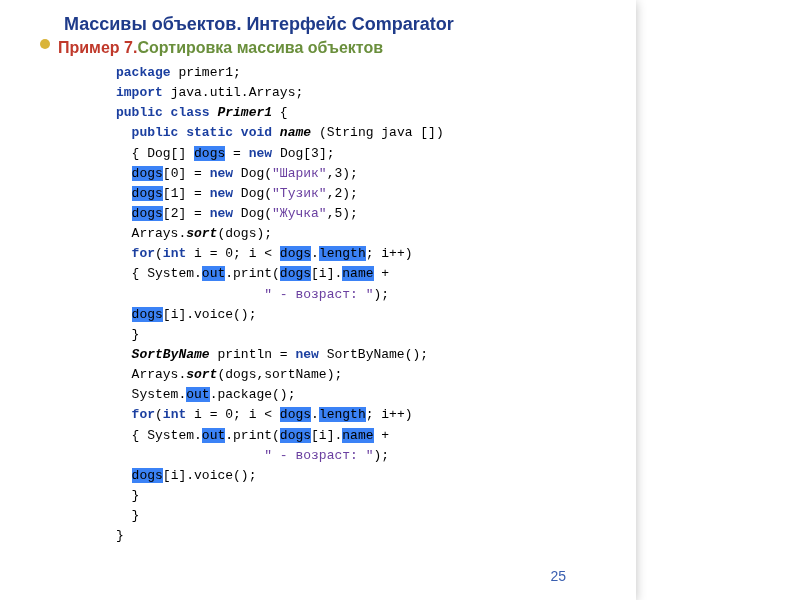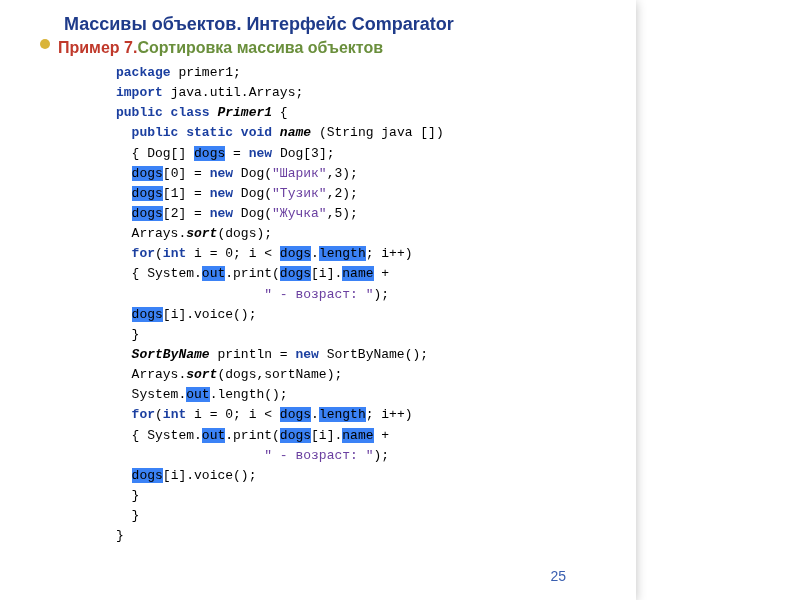--- a/index.html
+++ b/index.html
@@ -93,21 +93,21 @@
   <span class="hl">dogs</span>[1] = <span class="kw">new</span> Dog(<span class="str">"Тузик"</span>,<span>2</span>);
   <span class="hl">dogs</span>[2] = <span class="kw">new</span> Dog(<span class="str">"Жучка"</span>,<span>5</span>);
   Arrays.<span class="bi">sort</span><span>(dogs)</span>;
   <span class="kw">for</span>(<span class="kw">int</span> i = 0; i &lt; <span class="hl">dogs</span>.<span class="hl">length</span>; i++)
   { System.<span class="hl">out</span>.print(<span class="hl">dogs</span>[i].<span class="hl">name</span> +
                    <span class="str">" - возраст: "</span>);
   <span class="hl">dogs</span>[i]<span>.voice();</span>
   }
   <span class="bi">SortByName</span> <span>println</span> = <span class="kw">new</span> SortByName();
   Arrays.<span class="bi">sort</span><span>(dogs,sortName)</span>;
-  System.<span class="hl">out</span><span>.length();</span>
+  System.<span class="hl">out</span><span>.package();</span>
   <span class="kw">for</span>(<span class="kw">int</span> i = 0; i &lt; <span class="hl">dogs</span>.<span class="hl">length</span>; i++)
   { System.<span class="hl">out</span>.print(<span class="hl">dogs</span>[i].<span class="hl">name</span> +
                    <span class="str">" - возраст: "</span>);
   <span class="hl">dogs</span>[i]<span>.voice();</span>
   }
   }
 }</div>
 
   <div class="pagenum">25</div>
 </div>

